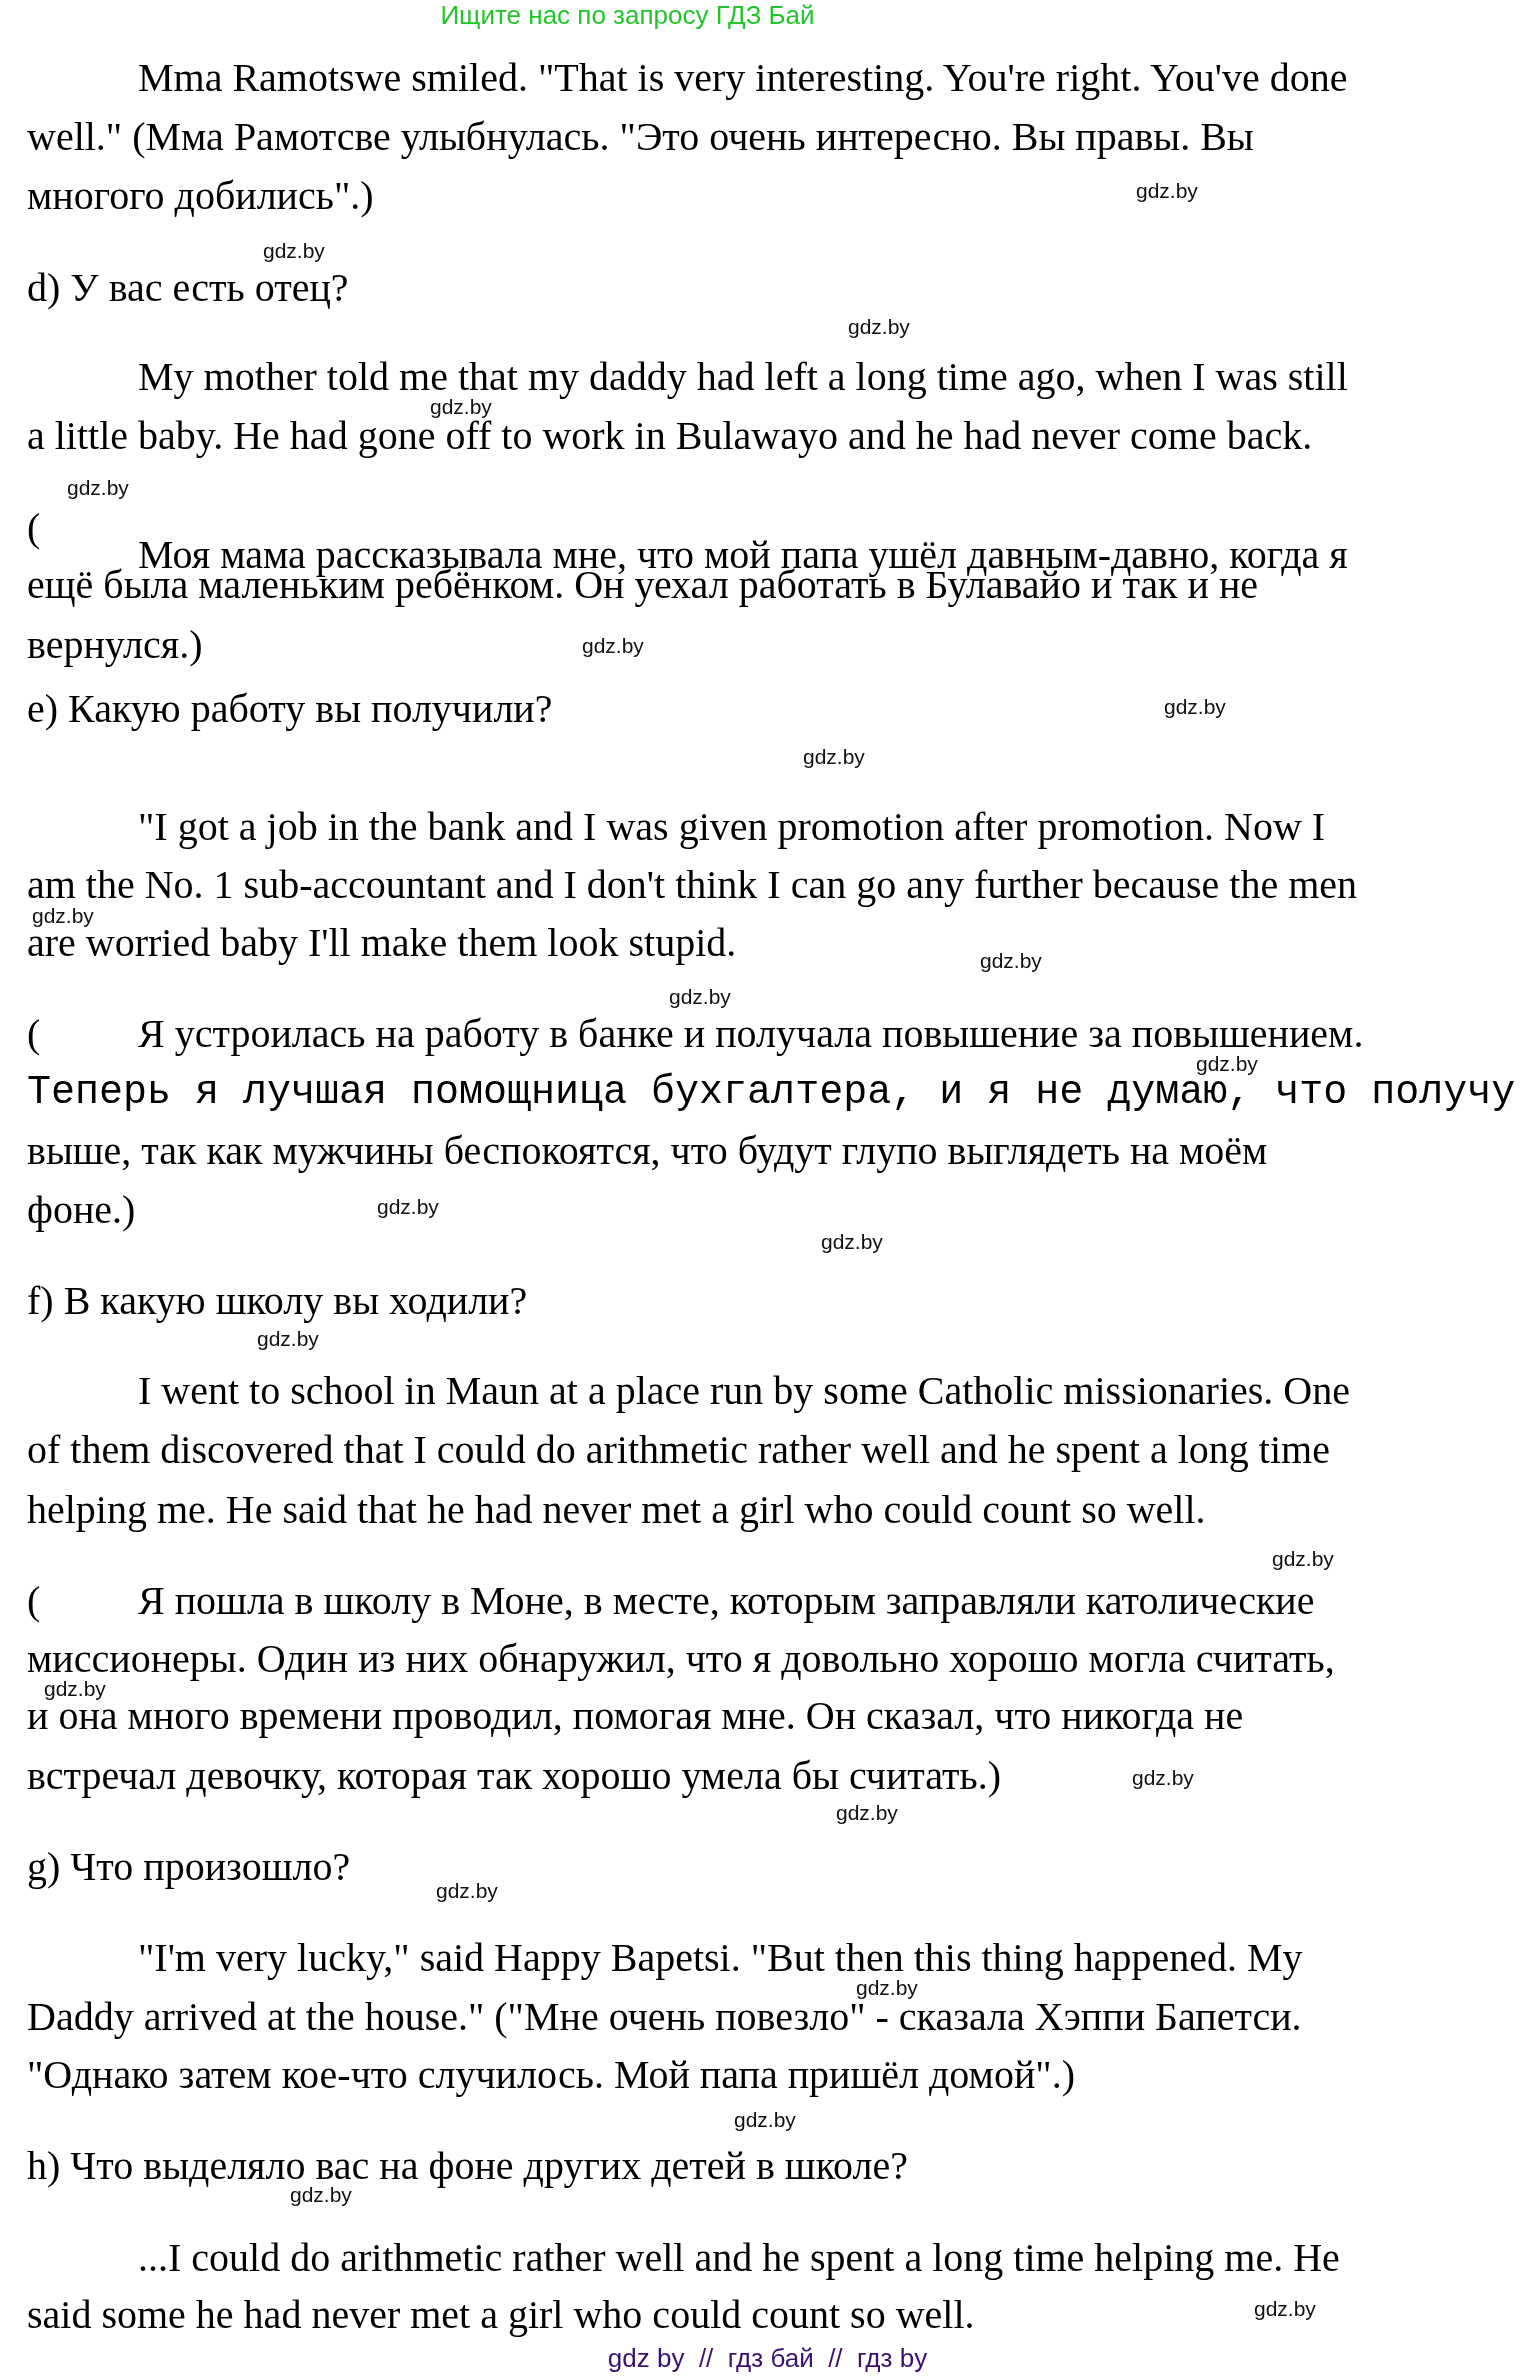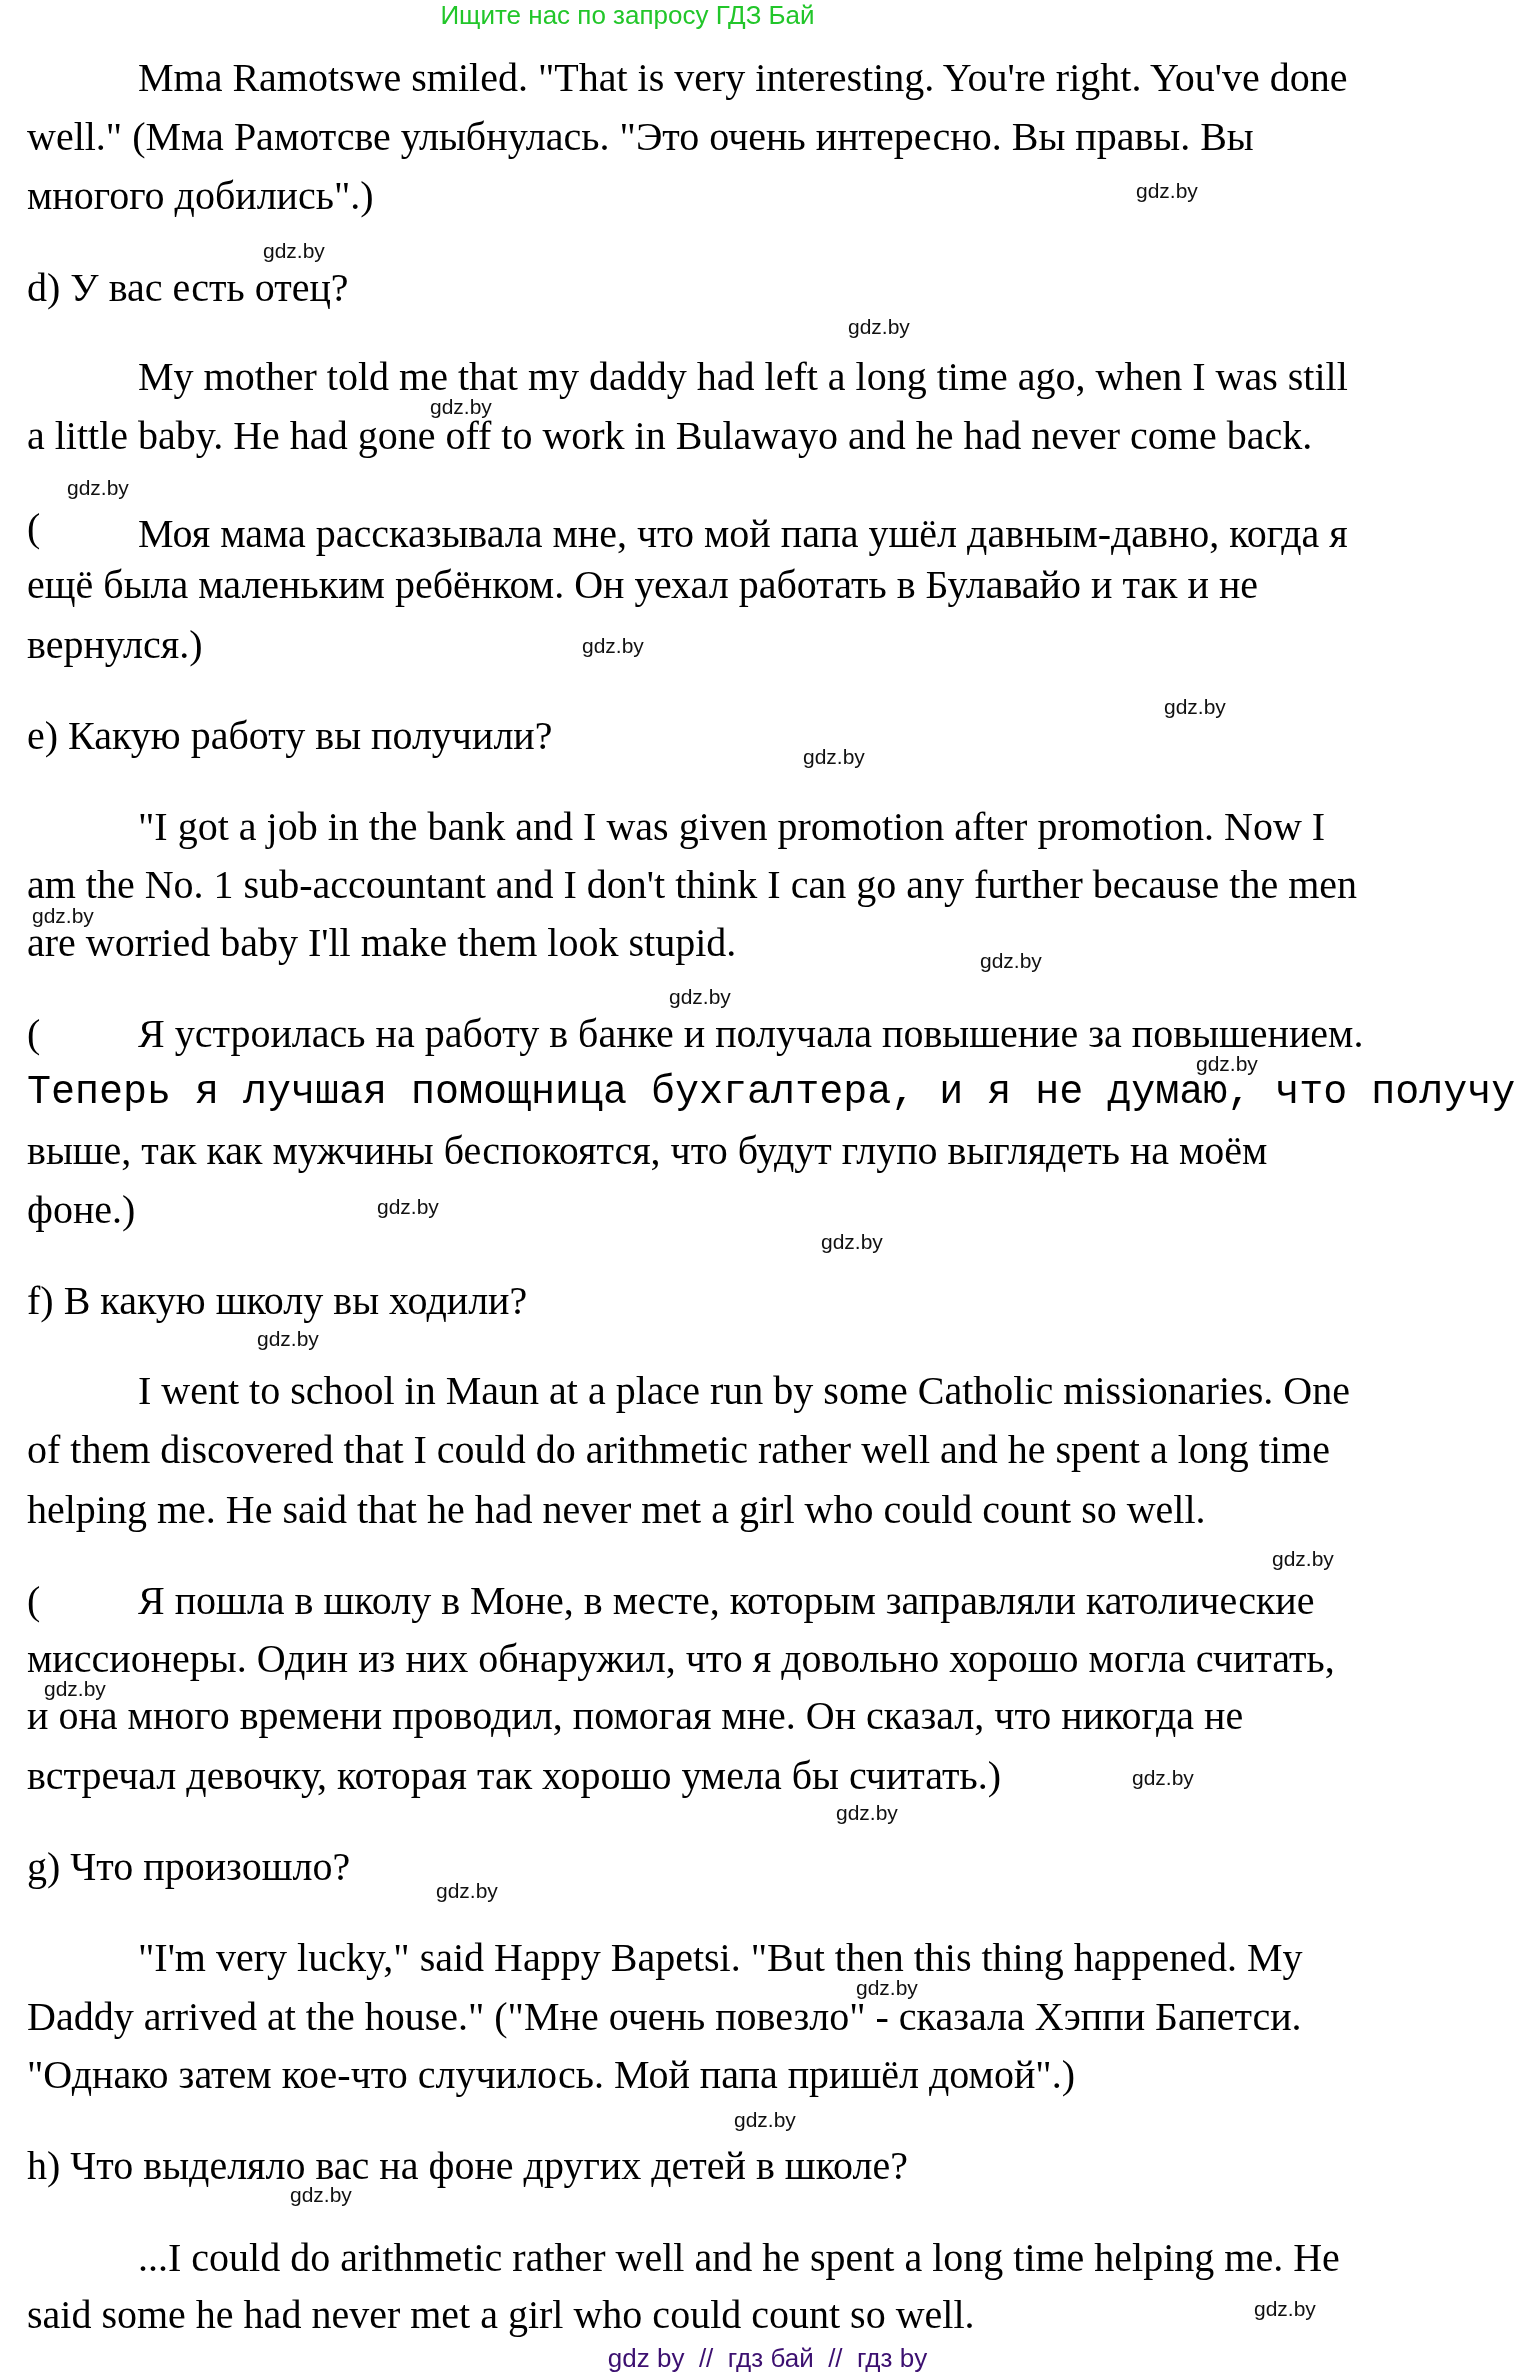--- a/index.html
+++ b/index.html
@@ -16,24 +16,24 @@
 <div class="hdr">Ищите нас по запросу ГДЗ Бай</div>
 
 <div id="doc">
     <div class="ln ind" style="top: 55px;">Mma Ramotswe smiled. "That is very interesting. You're right. You've done</div>
     <div class="ln" style="top: 114px;">well." (Мма Рамотсве улыбнулась. "Это очень интересно. Вы правы. Вы</div>
     <div class="ln" style="top: 173px;">многого добились".)</div>
     <div class="ln" style="top: 265px;">d) У вас есть отец?</div>
     <div class="ln ind" style="top: 354px;">My mother told me that my daddy had left a long time ago, when I was still</div>
     <div class="ln" style="top: 413px;">a little baby. He had gone off to work in Bulawayo and he had never come back.</div>
     <div class="ln" style="top: 505px;">(</div>
-    <div class="ln ind" style="top: 511px;">Моя мама рассказывала мне, что мой папа ушёл давным-давно, когда я</div>
+    <div class="ln ind" style="top: 532px;">Моя мама рассказывала мне, что мой папа ушёл давным-давно, когда я</div>
     <div class="ln" style="top: 562px;">ещё была маленьким ребёнком. Он уехал работать в Булавайо и так и не</div>
     <div class="ln" style="top: 622px;">вернулся.)</div>
-    <div class="ln" style="top: 713px;">е) Какую работу вы получили?</div>
+    <div class="ln" style="top: 686px;">е) Какую работу вы получили?</div>
     <div class="ln ind" style="top: 804px;">"I got a job in the bank and I was given promotion after promotion. Now I</div>
     <div class="ln" style="top: 862px;">am the No. 1 sub-accountant and I don't think I can go any further because the men</div>
     <div class="ln" style="top: 920px;">are worried baby I'll make them look stupid.</div>
     <div class="ln" style="top: 1011px;">(</div>
     <div class="ln ind" style="top: 1011px;">Я устроилась на работу в банке и получала повышение за повышением.</div>
     <div class="ln" style="top: 1070px; font-family: Liberation Mono, monospace;">Теперь я лучшая помощница бухгалтера, и я не думаю, что получу должность</div>
     <div class="ln" style="top: 1128px;">выше, так как мужчины беспокоятся, что будут глупо выглядеть на моём</div>
     <div class="ln" style="top: 1187px;">фоне.)</div>
     <div class="ln" style="top: 1278px;">f) В какую школу вы ходили?</div>
     <div class="ln ind" style="top: 1368px;">I went to school in Maun at a place run by some Catholic missionaries. One</div>

